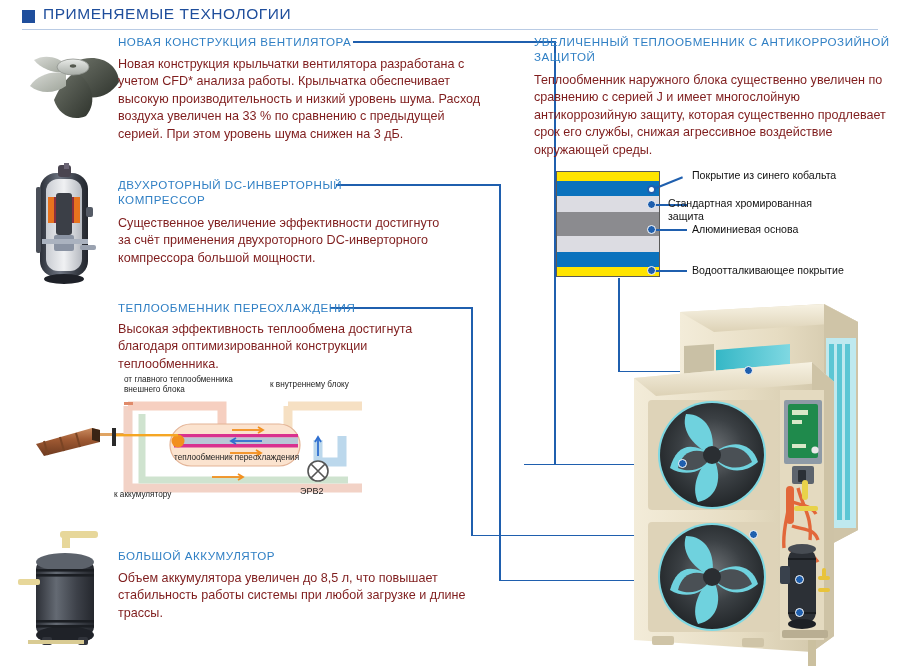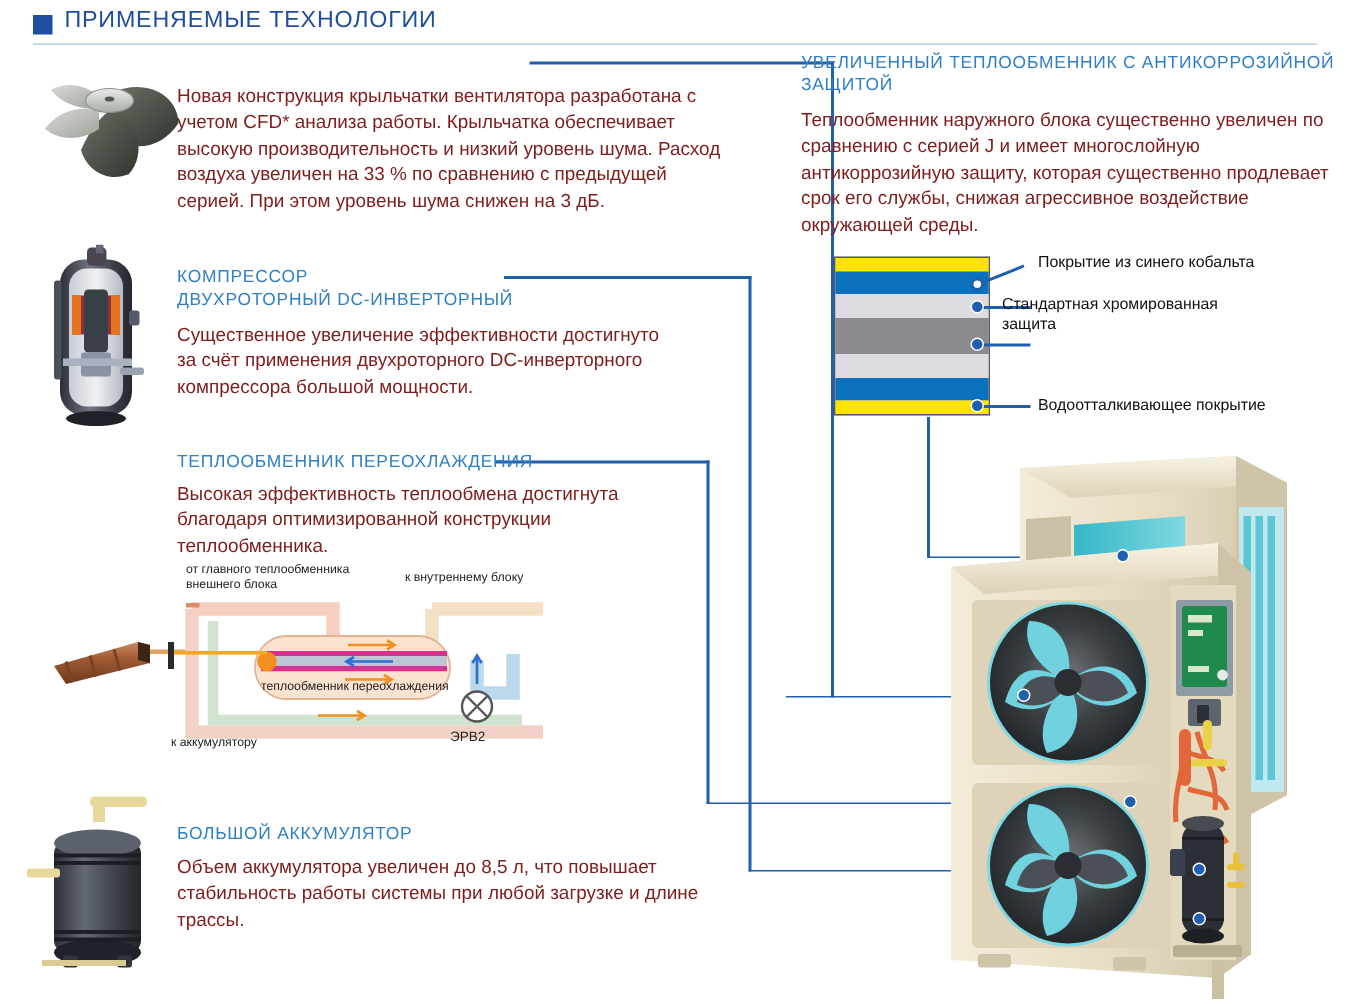--- a/index.html
+++ b/index.html
@@ -106,20 +106,21 @@
       </defs>
       <path d="M56 26 C78 16 100 26 101 46 C92 60 76 66 60 58 C54 48 52 36 56 26 Z" fill="url(#bladeDark)"></path>
       <path d="M58 36 C74 46 80 66 68 80 C54 86 40 78 36 64 C42 50 50 40 58 36 Z" fill="url(#bladeDark)"></path>
       <path d="M48 38 C36 34 20 38 12 50 C22 58 36 58 48 50 Z" fill="url(#bladeLight)"></path>
       <path d="M50 30 C40 20 26 18 16 24 C24 34 38 38 50 36 Z" fill="url(#bladeLight)"></path>
       <ellipse cx="55" cy="31" rx="16" ry="8" fill="url(#hubG)" stroke="#8d918b" stroke-width="0.8"></ellipse>
       <ellipse cx="55" cy="30" rx="3.2" ry="1.7" fill="#55594f"></ellipse>
     </svg>
   </div>
 
+  <div class="sec-title" style="left:118px;top:35px;width:240px;">НОВАЯ КОНСТРУКЦИЯ ВЕНТИЛЯТОРА</div>
   <div class="sec-body" style="left:118px;top:56px;width:368px;">Новая конструкция крыльчатки вентилятора разработана с учетом CFD* анализа работы. Крыльчатка обеспечивает высокую производительность и низкий уровень шума. Расход воздуха увеличен на 33 % по сравнению с предыдущей серией. При этом уровень шума снижен на 3 дБ.</div>
 
   <div class="compimg">
     <svg viewBox="0 0 74 126" width="74" height="126">
       <defs>
         <linearGradient id="shell" x1="0" y1="0" x2="1" y2="0">
           <stop offset="0%" stop-color="#2b2f38"></stop>
             <stop offset="42%" stop-color="#6f7683"></stop>
           <stop offset="75%" stop-color="#3a3f48"></stop>
             <stop offset="100%" stop-color="#23262d"></stop>
@@ -141,22 +142,22 @@
       <rect x="30" y="2" width="13" height="12" rx="3" fill="#4a4550"></rect>
       <rect x="36" y="0" width="5" height="6" fill="#6b6575"></rect>
       <ellipse cx="36" cy="116" rx="20" ry="5" fill="#1e2128"></ellipse>
       <rect x="8" y="24" width="5" height="66" rx="2" fill="#4a4f58"></rect>
       <rect x="58" y="44" width="7" height="10" rx="2" fill="#555b66"></rect>
       <rect x="52" y="82" width="16" height="5" rx="2" fill="#9aa2b0"></rect>
     </svg>
   </div>
 
   <div class="sec-title" style="left:118px;top:178px;width:230px;">
+    <div>ДВУХРОТОРНЫЙ DC-ИНВЕРТОРНЫЙ</div>
     <div>КОМПРЕССОР</div>
-    <div>ДВУХРОТОРНЫЙ DC-ИНВЕРТОРНЫЙ</div>
   </div>
   <div class="sec-body" style="left:118px;top:215px;width:330px;">Существенное увеличение эффективности достигнуто за счёт применения двухроторного DC-инверторного компрессора большой мощности.</div>
 
   <div class="sec-title" style="left:118px;top:301px;width:240px;">ТЕПЛООБМЕННИК ПЕРЕОХЛАЖДЕНИЯ</div>
   <div class="sec-body" style="left:118px;top:321px;width:350px;">Высокая эффективность теплообмена достигнута благодаря оптимизированной конструкции теплообменника.</div>
 
   <div class="pipeimg">
     <svg viewBox="0 0 110 62" width="110" height="62">
       <defs>
         <linearGradient id="cu" x1="0" y1="0" x2="0" y2="1">
@@ -281,20 +282,21 @@
 
     <div class="ln lnh" style="left:651px;top:270px;width:36px;"></div>
     <div class="dot" style="left:647px;top:266px;"></div>
   </div>
 
   <div class="lbl" style="left:692px;top:169px;width:200px;">Покрытие из синего кобальта</div>
   <div class="lbl" style="left:668px;top:197px;width:200px;">
     <div>Стандартная хромированная</div>
     <div>защита</div>
   </div>
+  <div class="lbl" style="left:692px;top:223px;width:200px;">Алюминиевая основа</div>
   <div class="lbl" style="left:692px;top:264px;width:210px;">Водоотталкивающее покрытие</div>
 
   <div class="unit">
     <svg viewBox="0 0 288 369" width="288" height="369">
       <defs>
         <linearGradient id="creamF" x1="0" y1="0" x2="1" y2="0">
           <stop offset="0%" stop-color="#f3ecd9"></stop>
             <stop offset="55%" stop-color="#e6dcc2"></stop>
           <stop offset="100%" stop-color="#cfc4a7"></stop>
         </linearGradient>

